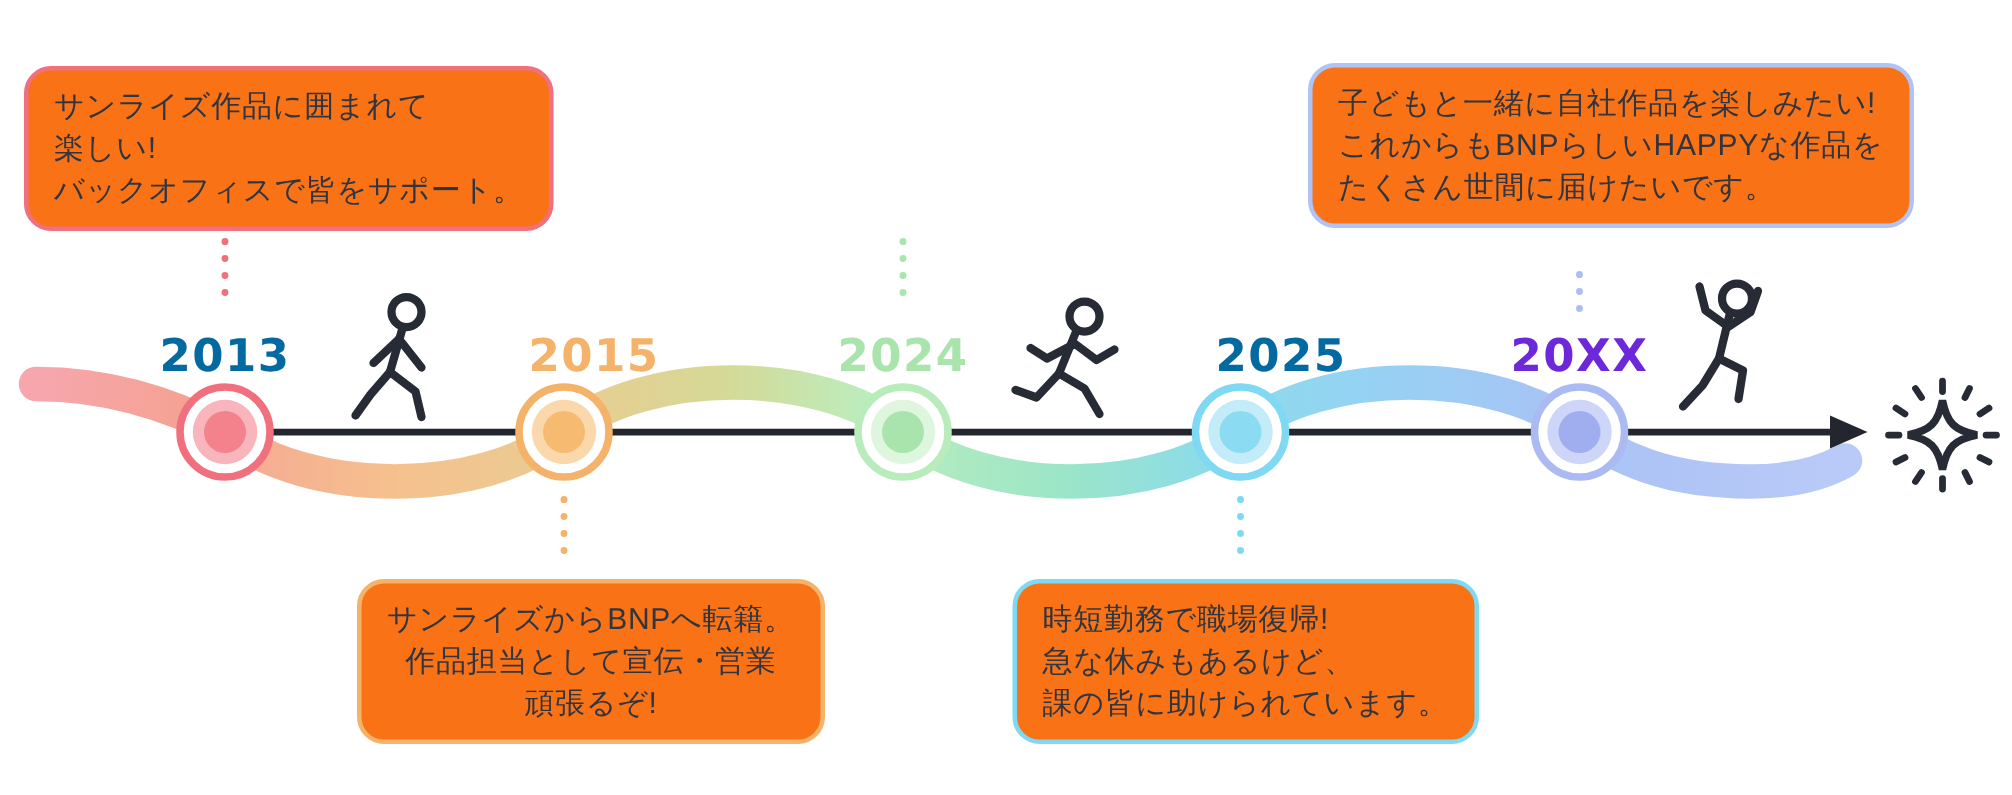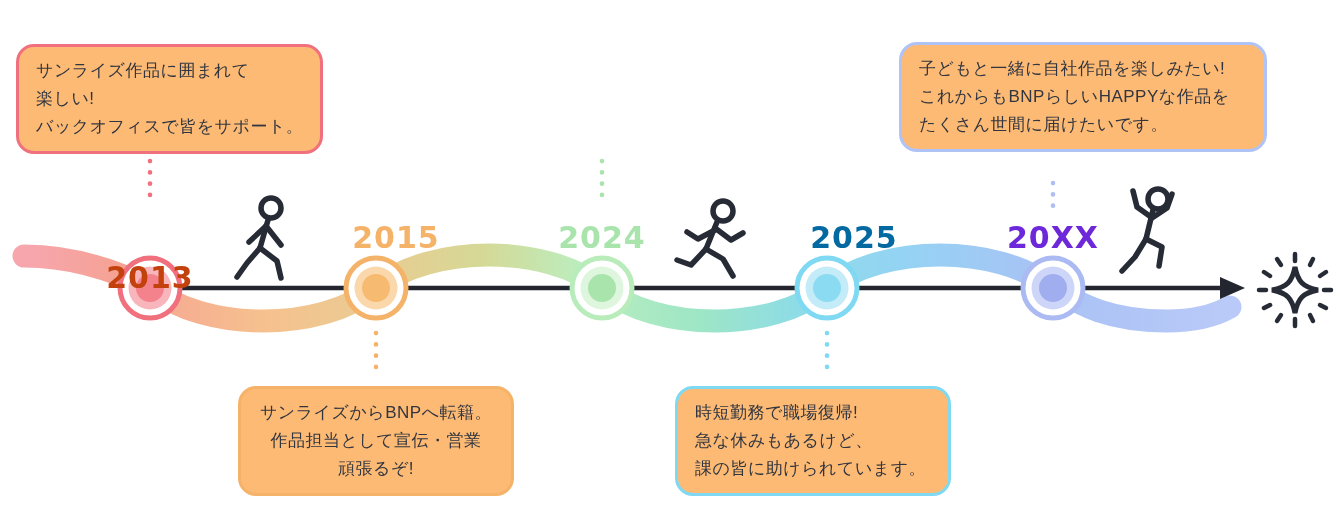--- a/index.html
+++ b/index.html
@@ -7,24 +7,24 @@
     position:relative;
     width:1341px;height:530px;
     background:#ffffff;
     overflow:hidden;
     font-family:"Liberation Sans", sans-serif;
   }
   .art{position:absolute;left:0;top:0;width:1341px;height:530px;}
   .bubble{
     position:absolute;
     box-sizing:border-box;
-    background:#fdba74;
+    background:#f97316;
     border-radius:18px;
     padding:10px 17px;
-    font-size:17px;
+    font-size:20px;
     line-height:28px;
     color:#31353F;
     letter-spacing:0.5px;
     white-space:nowrap;
     z-index:3;
   }
   .bubble .line{white-space:nowrap;}
   .year{
     position:absolute;
     transform:translateX(-50%);
@@ -143,34 +143,34 @@
         <line x1="1266" y1="290" x2="1259" y2="290"></line>
         <line x1="1270" y1="276" x2="1264" y2="272"></line>
         <line x1="1281" y1="265" x2="1277" y2="259"></line>
         <line x1="1295" y1="261" x2="1295" y2="254"></line>
         <line x1="1310" y1="265" x2="1313" y2="259"></line>
         <line x1="1320" y1="276" x2="1326" y2="272"></line>
       </g>
     </g>
   </svg>
 
-  <span class="year" style="left:150px;top:220px;color:#c2410c;margin-top:40px;">2013</span>
+  <span class="year" style="left:150px;top:220px;color:#0369a1;">2013</span>
   <span class="year" style="left:396px;top:220px;color:#F5B269;">2015</span>
   <span class="year" style="left:602px;top:220px;color:#A9E4AC;">2024</span>
   <span class="year" style="left:854px;top:220px;color:#0369a1;">2025</span>
   <span class="year" style="left:1053px;top:220px;color:#6d28d9;">20XX</span>
 
   <div class="bubble" style="left:16px;top:44px;min-width:270px;border:3px solid #F1707E;">
     <div class="line">サンライズ作品に囲まれて</div>
     <div class="line">楽しい!</div>
     <div class="line">バックオフィスで皆をサポート。</div>
   </div>
 
 
-  <div class="bubble" style="left:899px;top:42px;min-width:368px;border:3px solid #AFC3F7;">
+  <div class="bubble" style="left:872px;top:42px;min-width:368px;border:3px solid #AFC3F7;">
     <div class="line">子どもと一緒に自社作品を楽しみたい!</div>
     <div class="line">これからもBNPらしいHAPPYな作品を</div>
     <div class="line">たくさん世間に届けたいです。</div>
   </div>
 
   <div class="bubble" style="left:238px;top:386px;min-width:276px;border:3px solid #F5B269;text-align:center;">
     <div class="line">サンライズからBNPへ転籍。</div>
     <div class="line">作品担当として宣伝・営業</div>
     <div class="line">頑張るぞ!</div>
   </div>

